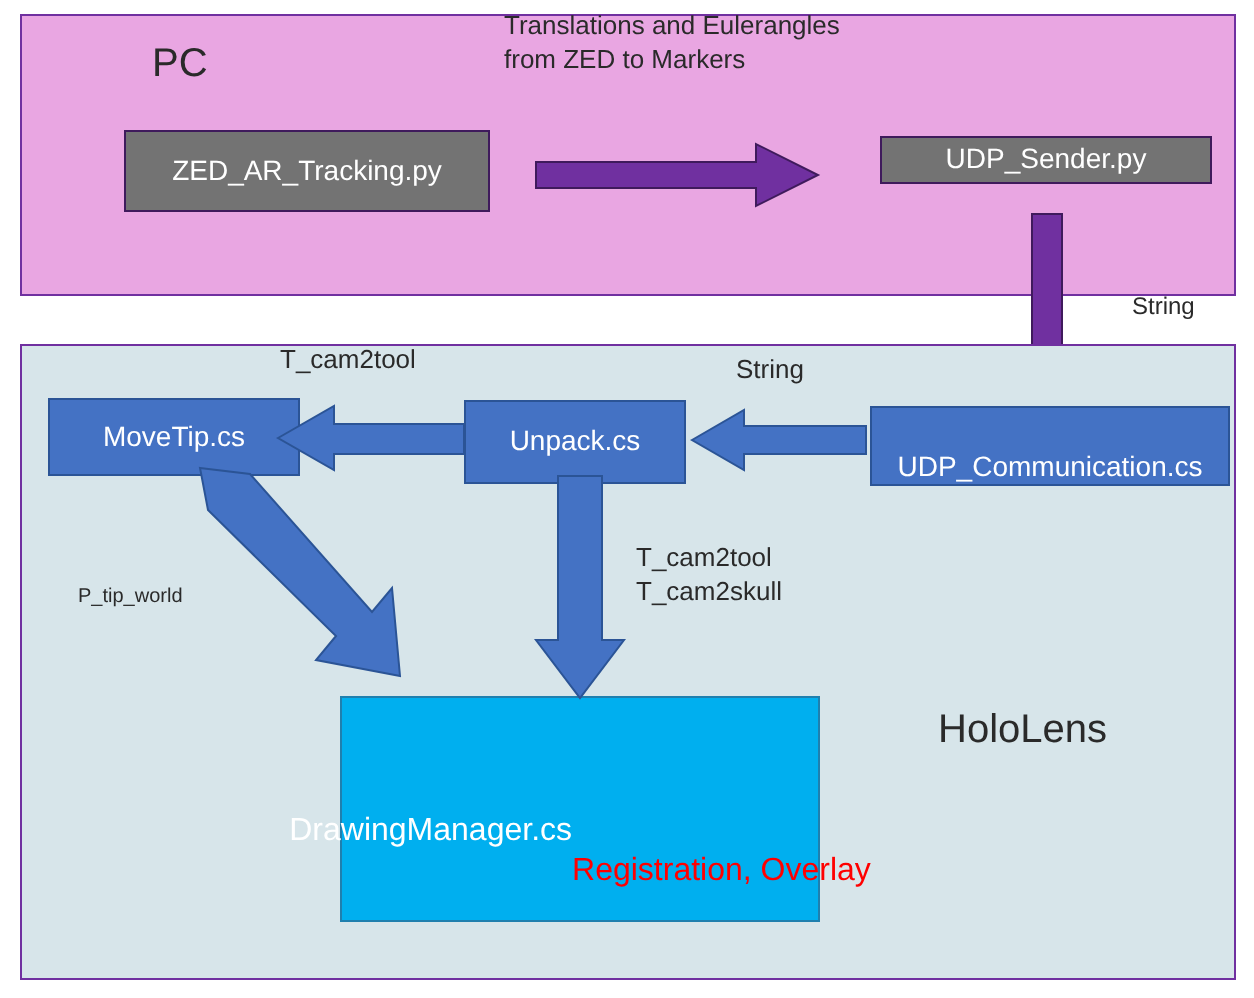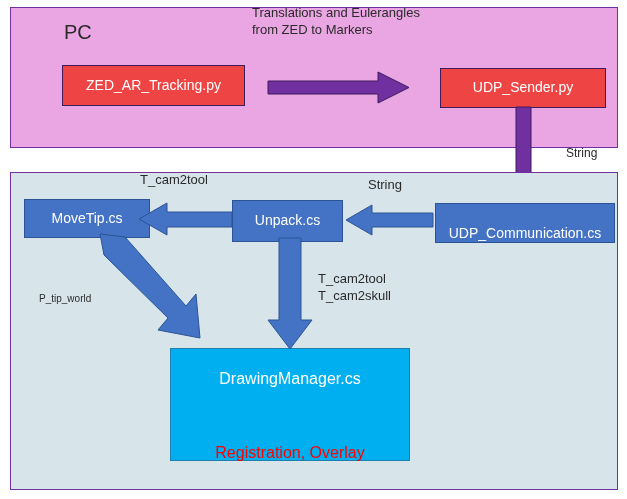--- a/index.html
+++ b/index.html
@@ -35,52 +35,52 @@
     width: 608px; height: 318px;
     background: #D7E5EA;
   }
   .panel-label {
     position: absolute;
     color: #2a2a2a;
     font-size: 20px;
     line-height: 1;
     white-space: nowrap;
   }
-  #pc-label { left: 64px; top: 22px; }
+  #pc-label { left: 76px; top: 22px; }
   #hololens-label { left: 469px; top: 355px; }
 
   .node {
     position: absolute;
     box-sizing: border-box;
     display: flex;
     align-items: center;
     justify-content: center;
     color: #ffffff;
     font-size: 14px;
     line-height: 1.25;
     text-align: center;
     white-space: nowrap;
   }
   .node.purple {
-    background: #ef4444;
+    background: #737373;
     border: 1px solid #3f1a5c;
   }
   .node.blue {
     background: #4472C4;
     border: 1px solid #2b5496;
   }
   .node.cyan {
     background: #00AFEF;
     border: 1px solid #1f7fae;
-    flex-direction: column;
+    flex-direction: row;
     justify-content: center;
     text-align: center;
   }
   #zed-box      { left: 62px;  top: 65px;  width: 183px; height: 41px; }
-  #udp-sender-box { left: 440px; top: 68px; width: 166px; height: 40px; }
+  #udp-sender-box { left: 440px; top: 68px; width: 166px; height: 24px; }
   #movetip-box  { left: 24px;  top: 199px; width: 126px; height: 39px; }
   #unpack-box   { left: 232px; top: 200px; width: 111px; height: 42px; }
   #udpcomm-box  { left: 435px; top: 203px; width: 180px; height: 40px; align-items: flex-end; }
   #drawingmanager-box {
     left: 170px; top: 348px; width: 240px; height: 113px;
     padding-top: 8px;
   }
   #drawingmanager-box .dm-title {
     font-size: 16px;
     color: #ffffff;
@@ -136,20 +136,21 @@
 
   <div class="arrow" style="left:506px; top:107px;">
     <svg width="44" height="96" viewBox="0 0 44 96">
       <polygon points="10,0 25,0 25,70 35,70 17.5,95 0,70 10,70" fill="#7030A0" stroke="#3f1a5c" stroke-width="1"></polygon>
     </svg>
   </div>
 
   <div class="edge-label" id="lbl-string-pc">String</div>
 
   <div class="panel" id="hololens-panel"></div>
+  <div class="panel-label" id="hololens-label">HoloLens</div>
 
   <div class="node blue" id="udpcomm-box">
     <span>UDP_Communication.cs</span>
   </div>
 
   <div class="node blue" id="unpack-box">
     <span>Unpack.cs</span>
   </div>
 
   <div class="node blue" id="movetip-box">

